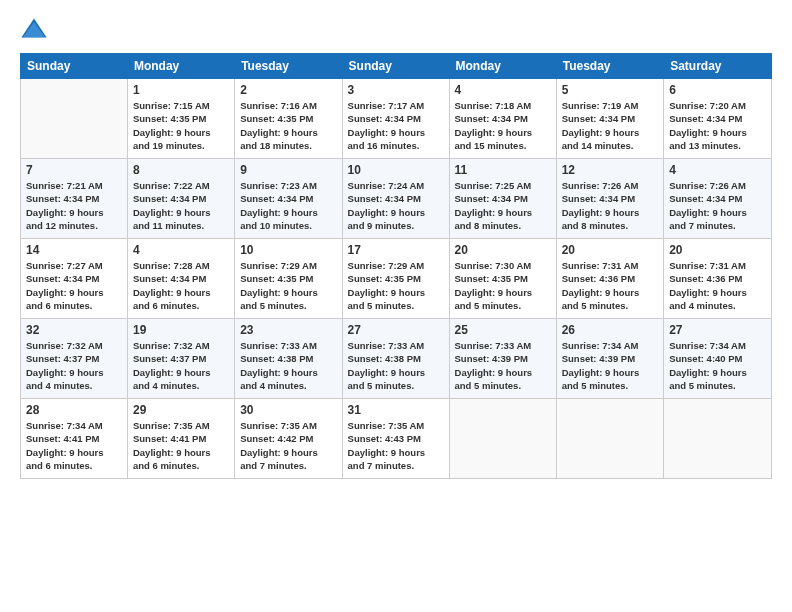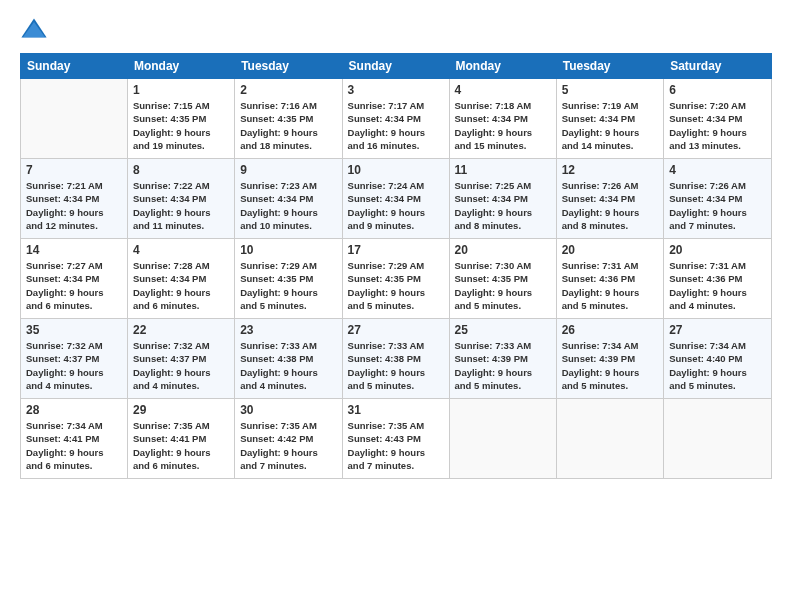--- a/index.html
+++ b/index.html
@@ -219,25 +219,25 @@
             <span class="day-number">20</span>
             <div class="day-info">Sunrise: 7:31 AM<br>Sunset: 4:36 PM<br>Daylight: 9 hours<br>and 5 minutes.</div>
           </td>
           <td>
             <span class="day-number">20</span>
             <div class="day-info">Sunrise: 7:31 AM<br>Sunset: 4:36 PM<br>Daylight: 9 hours<br>and 4 minutes.</div>
           </td>
         </tr>
         <tr>
           <td>
-            <span class="day-number">35</span>
+            <span class="day-number">32</span>
             <div class="day-info">Sunrise: 7:32 AM<br>Sunset: 4:37 PM<br>Daylight: 9 hours<br>and 4 minutes.</div>
           </td>
           <td>
-            <span class="day-number">22</span>
+            <span class="day-number">19</span>
             <div class="day-info">Sunrise: 7:32 AM<br>Sunset: 4:37 PM<br>Daylight: 9 hours<br>and 4 minutes.</div>
           </td>
           <td>
             <span class="day-number">23</span>
             <div class="day-info">Sunrise: 7:33 AM<br>Sunset: 4:38 PM<br>Daylight: 9 hours<br>and 4 minutes.</div>
           </td>
           <td>
             <span class="day-number">27</span>
             <div class="day-info">Sunrise: 7:33 AM<br>Sunset: 4:38 PM<br>Daylight: 9 hours<br>and 5 minutes.</div>
           </td>

